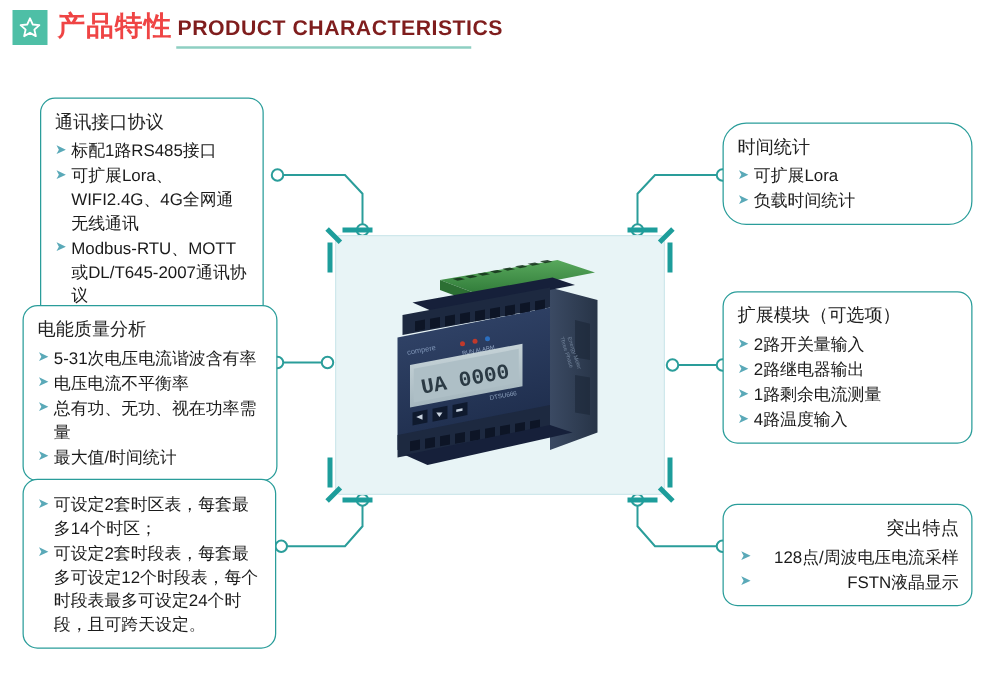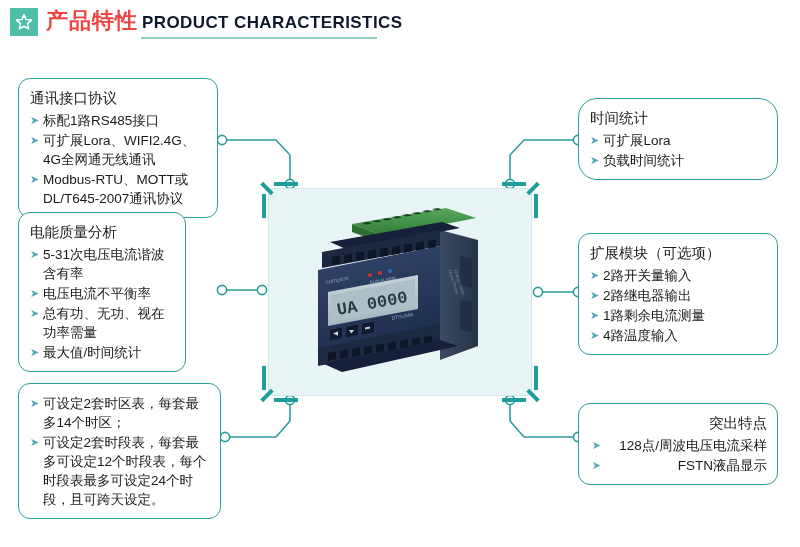--- a/index.html
+++ b/index.html
@@ -20,21 +20,21 @@
     display: flex; align-items: center; justify-content: center;
   }
   #star-badge svg { display: block; }
   #title-cn {
     position: absolute; left: 46px; top: 7px;
     font-size: 22px; font-weight: bold; color: #ef4444;
     letter-spacing: 1px; line-height: 28px; white-space: nowrap;
   }
   #title-en {
     position: absolute; left: 142px; top: 12px;
-    font-size: 17px; font-weight: bold; color: #0f172a;
+    font-size: 17px; font-weight: bold; color: #7f1d1d;
     letter-spacing: 0.4px; line-height: 22px; white-space: nowrap;
   }
   #title-rule {
     position: absolute; left: 141px; top: 37px; width: 236px; height: 2px;
     background: #8ecfc2;
   }
 
   
   .card {
     position: absolute;
@@ -52,22 +52,22 @@
     font-size: 13.5px; color: #1a1a1a; line-height: 19px;
     margin-top: 1px;
   }
   .bullet-mark {
     flex: 0 0 auto; width: 11px; margin-right: 2px;
     color: #5aa9b8; font-size: 11px; line-height: 19px;
   }
   .bullet-text { flex: 1 1 auto; }
 
   
-  #card-comm      { left: 18px;  top: 78px;  width: 200px; }
-  #card-quality   { left: 18px;  top: 212px; width: 168px; }
+  #card-comm      { left: 32px;  top: 78px;  width: 179px; }
+  #card-quality   { left: 18px;  top: 244px; width: 204px; }
   #card-tariff    { left: 18px;  top: 383px; width: 203px; }
   #card-time      { left: 578px; top: 98px;  width: 200px; border-radius: 19px; }
   #card-expansion { left: 578px; top: 233px; width: 200px; }
   #card-highlight { left: 578px; top: 403px; width: 200px; text-align: right; }
 
   
   #center-frame {
     position: absolute; left: 262px; top: 182px;
     width: 276px; height: 220px;
   }

